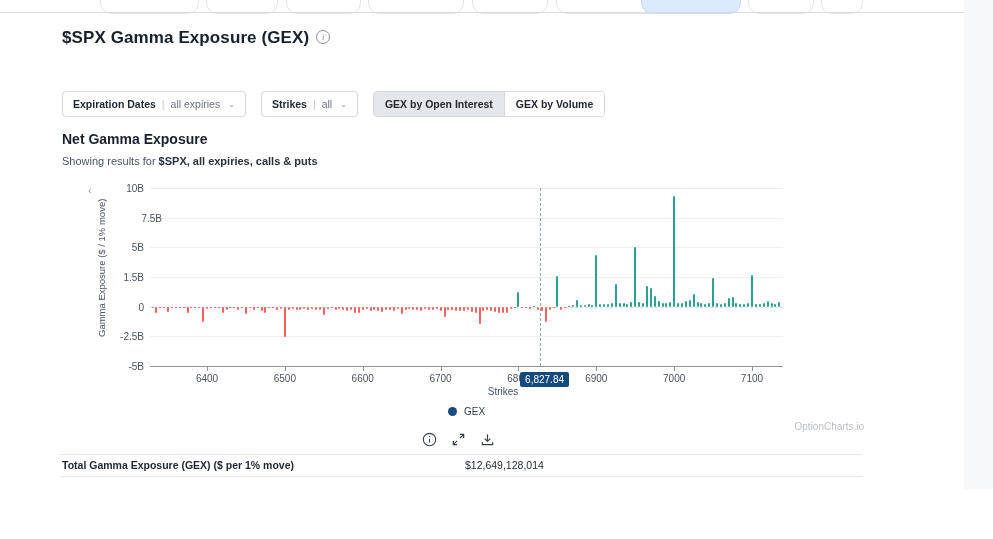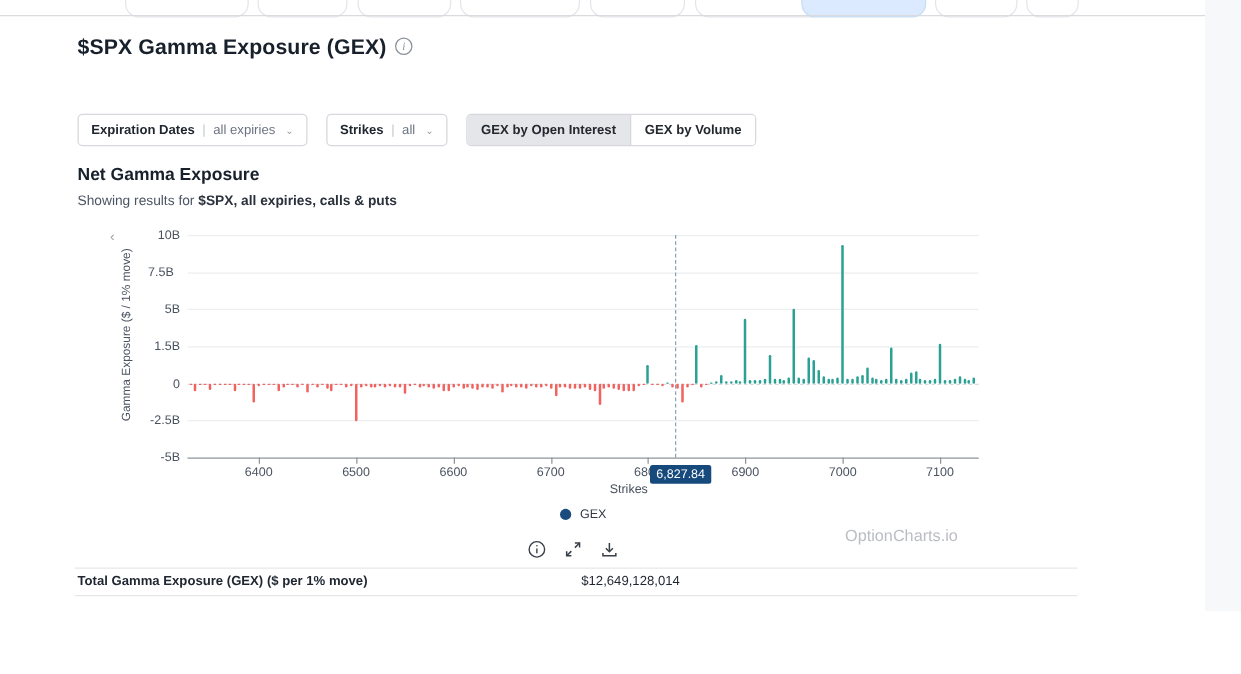--- a/index.html
+++ b/index.html
@@ -44,21 +44,21 @@
   .y-axis-title{position:absolute;left:96px;top:178px;width:14px;height:180px;writing-mode:vertical-rl;transform:rotate(180deg);text-align:center;font-size:9.5px;color:#4a5260;}
   .x-axis-title{position:absolute;left:470px;top:386px;width:66px;text-align:center;font-size:10px;color:#4a5260;}
   .bar{position:absolute;width:2px;border-radius:1px;}
   .price-line{position:absolute;width:0;border-left:1px dashed #8da2b5;}
   .price-label{position:absolute;background:#174a7c;color:#fff;font-size:10px;padding:2px 5px;border-radius:2px;white-space:nowrap;z-index:3;}
   .nav-chev{position:absolute;left:88px;top:184px;font-size:11px;color:#9aa0a8;cursor:pointer;}
 
   .legend{position:absolute;left:150px;top:406px;width:633px;display:flex;justify-content:center;align-items:center;gap:7px;}
   .legend-dot{width:9px;height:9px;border-radius:50%;}
   .legend-text{font-size:10px;color:#333a45;}
-  .watermark{position:absolute;left:676px;top:421px;width:160px;font-size:13px;color:#babdc2;}
+  .watermark{position:absolute;left:704px;top:421px;width:160px;text-align:right;font-size:10px;color:#babdc2;}
 
   
   .chart-toolbar{position:absolute;left:421px;top:431px;display:flex;align-items:center;gap:13px;color:#3a4048;}
   .tb-icon{width:16px;height:16px;cursor:pointer;display:flex;align-items:center;justify-content:center;}
   .tb-icon svg{display:block;}
 
   
   .row-line{position:absolute;left:60px;width:802px;height:1px;background:#e5e7ea;}
   .total-label{position:absolute;left:62px;top:459px;font-size:10.5px;font-weight:bold;color:#1f2630;}
   .total-value{position:absolute;left:465px;top:459px;font-size:10.5px;color:#1f2630;}
@@ -108,21 +108,21 @@
 
   <div class="sec-title">Net Gamma Exposure</div>
   <div class="sec-sub"><span>Showing results for </span><b>$SPX, all expiries, calls &amp; puts</b></div>
 
   <div class="nav-chev">‹</div>
   <div class="y-axis-title">Gamma Exposure ($ / 1% move)</div>
   <div id="chart-layer">
       <div class="gridline" style="left:150px;top:188px;width:633px;"></div>
       <div class="ytick" style="left:102px;top:183px;">10B</div>
       <div class="gridline" style="left:150px;top:217.66666666666666px;width:633px;"></div>
-      <div class="ytick" style="left:97px;top:212.66666666666666px;">7.5B</div>
+      <div class="ytick" style="left:120px;top:212.66666666666666px;">7.5B</div>
       <div class="gridline" style="left:150px;top:247.33333333333331px;width:633px;"></div>
       <div class="ytick" style="left:102px;top:242.33333333333331px;">5B</div>
       <div class="gridline" style="left:150px;top:277px;width:633px;"></div>
       <div class="ytick" style="left:102px;top:272px;">1.5B</div>
       <div class="gridline zero" style="left:150px;top:306.66666666666663px;width:633px;"></div>
       <div class="ytick" style="left:102px;top:301.66666666666663px;">0</div>
       <div class="gridline" style="left:150px;top:336.33333333333337px;width:633px;"></div>
       <div class="ytick" style="left:102px;top:331.33333333333337px;">-2.5B</div>
       <div class="axis-base" style="left:150px;top:366px;width:633px;"></div>
       <div class="ytick" style="left:102px;top:361px;">-5B</div>

